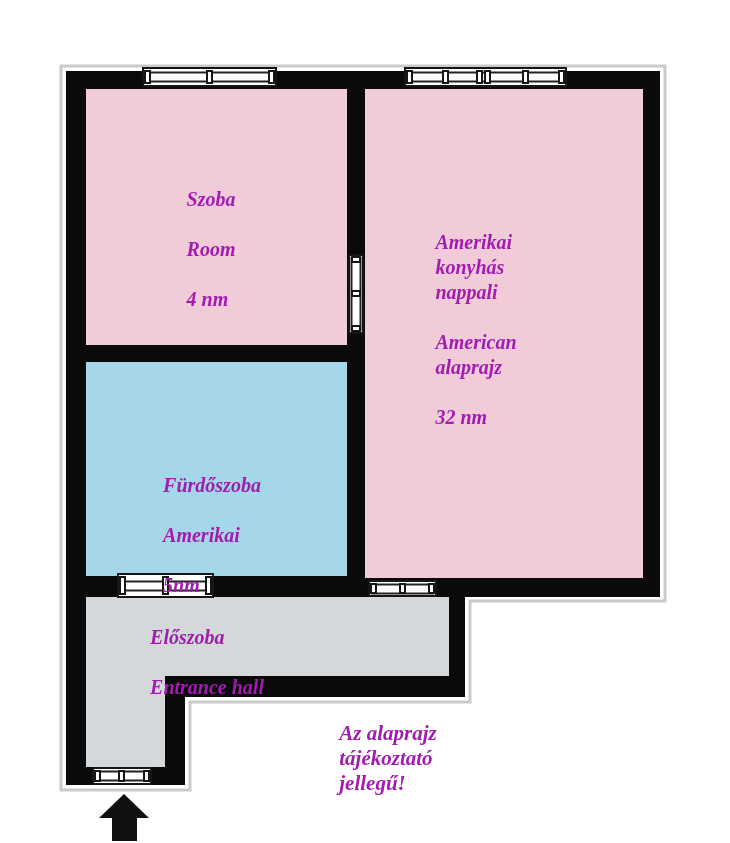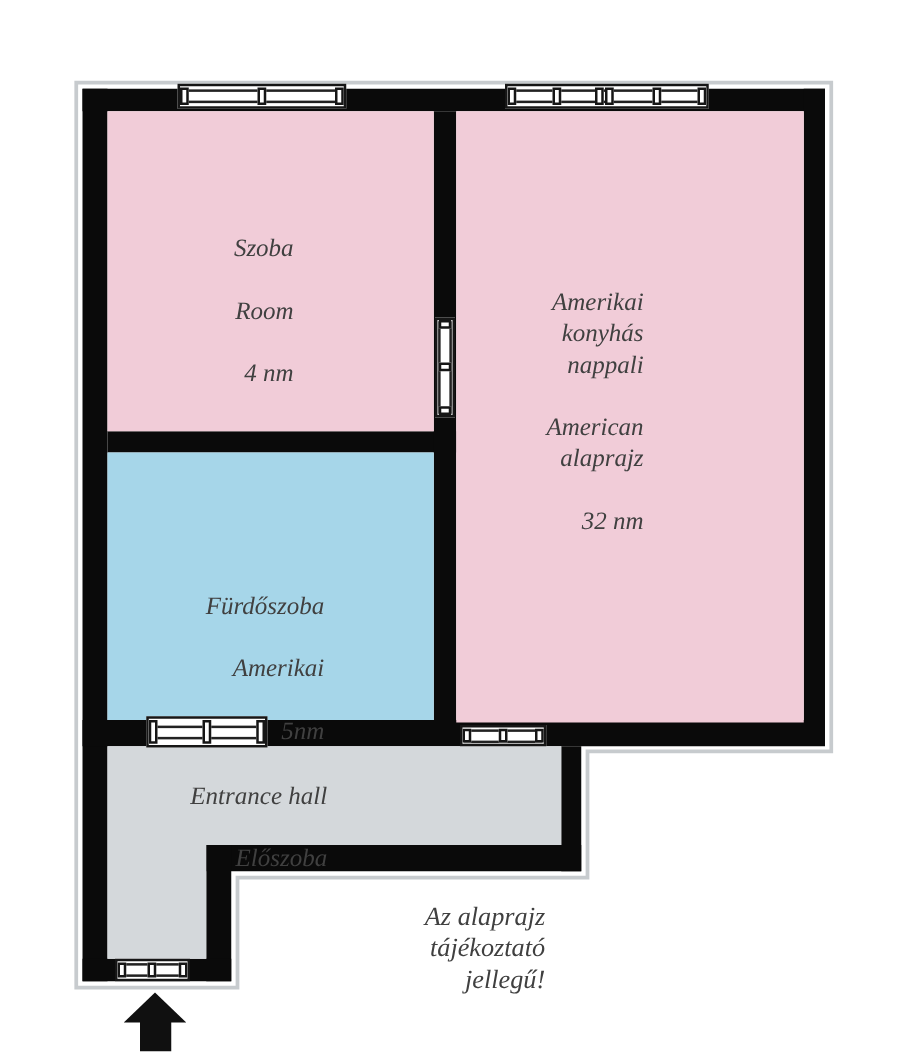--- a/index.html
+++ b/index.html
@@ -23,22 +23,22 @@
   .sym{position:absolute;background:#fff;border:2px solid #161616;box-sizing:border-box;z-index:3;}
   .sym .rail{position:absolute;}
   .sym.h .rail{left:1px;right:1px;top:50%;transform:translateY(-50%);height:7px;
                border-top:2px solid #222;border-bottom:2px solid #222;}
   .sym.v .rail{top:1px;bottom:1px;left:50%;transform:translateX(-50%);width:7px;
                border-left:2px solid #222;border-right:2px solid #222;}
   .sym .cap{position:absolute;background:#fff;border:2px solid #161616;box-sizing:border-box;}
   .sym.h .cap{top:1px;bottom:1px;width:7px;}
   .sym.v .cap{left:1px;right:1px;height:7px;}
   
-  .label{position:absolute;transform:translateX(-50%);text-align:right;z-index:4;
-         font-style:italic;font-weight:400;font-size:20px;line-height:25px;color:#404040;
+  .label{position:absolute;transform:translateX(-50%);text-align:left;z-index:4;
+         font-style:italic;font-weight:700;font-size:20px;line-height:25px;color:#a21caf;
          white-space:pre-line;}
   .label.note{font-size:21px;}
   
   .arrow{position:absolute;z-index:4;}
   .arrow .head{position:absolute;left:99px;top:794px;width:0;height:0;
                border-left:25px solid transparent;border-right:25px solid transparent;
                border-bottom:24px solid #101010;}
   .arrow .stem{position:absolute;left:112px;top:817px;width:25px;height:24px;background:#101010;}
 </style>
 </head>
@@ -120,22 +120,22 @@
     <div>American
 alaprajz</div>
     <div>32 nm</div>
   </div>
   <div class="label" style="left:212px;top:448px">
     <div>Fürdőszoba</div>
     <div>Amerikai</div>
     <div>5nm</div>
   </div>
   <div class="label" style="left:207px;top:600px">
+    <div>Előszoba</div>
     <div>Entrance hall</div>
-    <div>Előszoba</div>
   </div>
 
   <div class="label note" style="left:388px;top:721px">Az alaprajz
 tájékoztató
 jellegű!</div>
 
   <div class="arrow">
     <div class="head"></div>
     <div class="stem"></div>
   </div>

